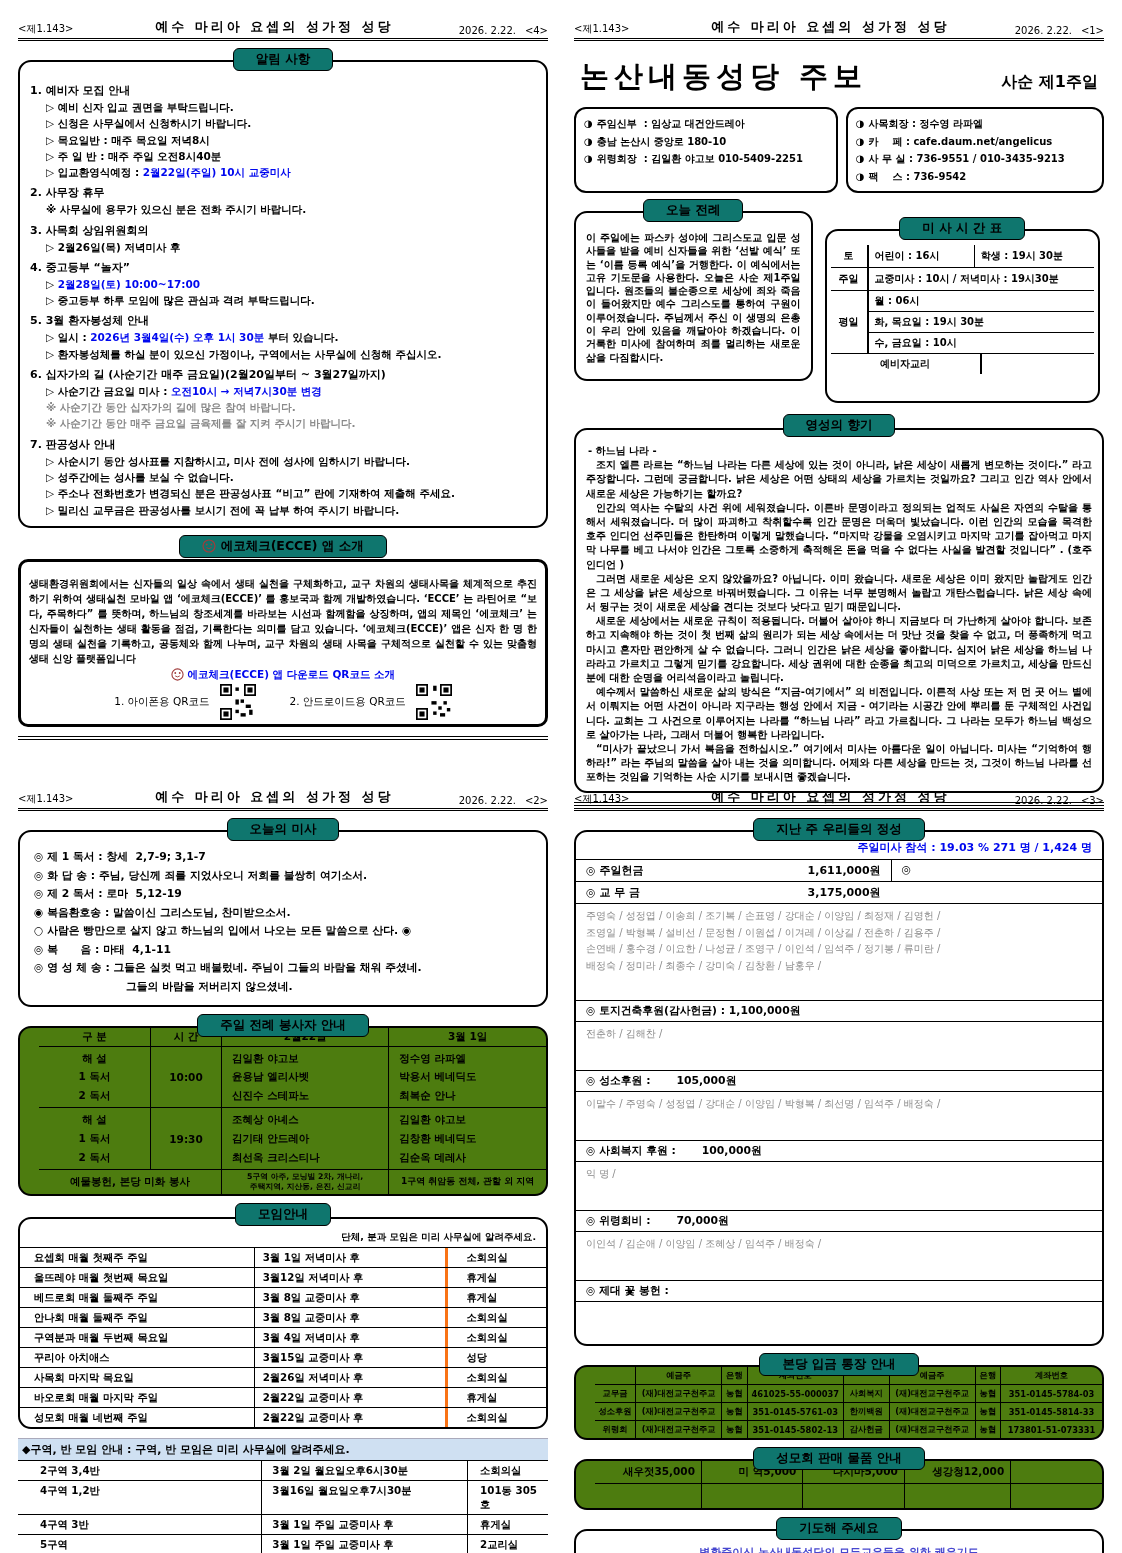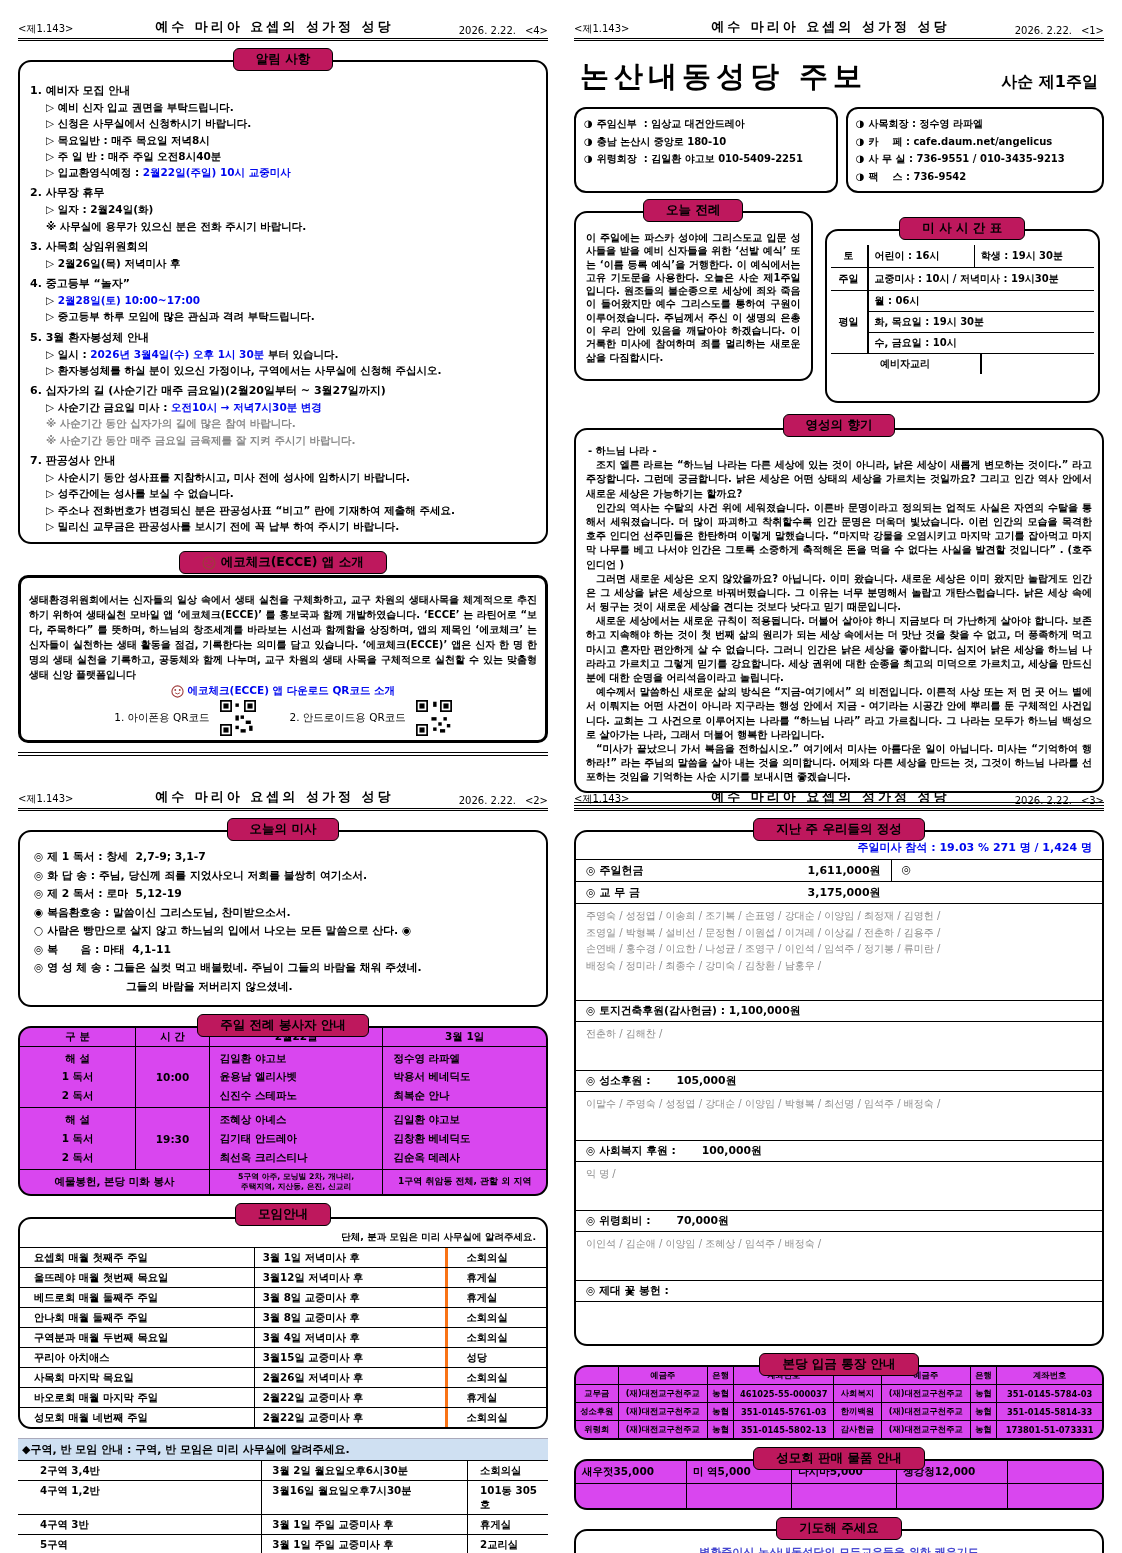--- a/index.html
+++ b/index.html
@@ -8,21 +8,21 @@
   #p4{left:18px;top:18px;} #p1{left:574px;top:18px;}
   #p2{left:18px;top:788px;} #p3{left:574px;top:788px;}
 
   
   .hdr{display:flex;align-items:flex-end;gap:8px;border-bottom:3px double #000;padding-bottom:2px;font-size:10px;}
   .hdr .issue{width:72px;}
   .hdr .church{flex:1;text-align:center;font-weight:bold;font-size:13px;letter-spacing:3px;}
   .hdr .date{font-size:10px;} .hdr .pn{font-size:10px;width:24px;text-align:right;}
 
   
-  .tab{position:relative;z-index:5;width:max-content;margin:7px auto -11px;background:#be185d;
+  .tab{position:relative;z-index:5;width:max-content;margin:7px auto -11px;background:#0f766e;
     border:1.5px solid #000;border-radius:6px;padding:2px 22px;font-weight:bold;font-size:12.5px;text-align:center;}
   .box{border:2px solid #000;border-radius:13px;background:#fff;padding:14px 10px 8px;position:relative;}
 
   .blue{color:#0008ee;}
   .grayln{color:#8a8a8a;font-weight:normal;}
 
   
   .nt{font-size:11px;font-weight:bold;margin:5px 0 1px;}
   .ln{font-size:10.5px;font-weight:bold;padding-left:16px;line-height:1.55;}
   .ecce-box{border:3px solid #000;border-radius:10px;padding:6px 8px 4px;margin-top:12px;}
@@ -57,21 +57,21 @@
   .mt-last .a{width:52%;text-align:center;padding:3px 6px;border-right:2px solid #000;}
   .mt-last .b{flex:1;}
   .spirit{margin-top:2px;padding:10px 10px 6px;}
   .sp{font-size:10px;font-weight:bold;line-height:1.42;text-align:justify;text-indent:10px;}
   .sp.first{text-indent:2px;}
 
   
   .misa-ln{font-size:10.8px;font-weight:bold;line-height:1.72;white-space:pre-wrap;}
   .misa-cont{padding-left:92px;}
   table{border-collapse:collapse;width:100%;}
-  .rtbl{border:2px solid #000;border-radius:13px;overflow:hidden;background:#d946ef;}
+  .rtbl{border:2px solid #000;border-radius:13px;overflow:hidden;background:#4d7c0f;padding-left:19px;}
   .vol td,.vol th{border:1px solid #000;font-size:10.5px;padding:2px 4px;text-align:center;vertical-align:middle;}
   .vol tr:first-child th{border-top:none;} .vol tr:last-child td{border-bottom:none;}
   .vol td:first-child,.vol th:first-child{border-left:none;} .vol td:last-child,.vol th:last-child{border-right:none;}
   .vol .stack div{line-height:1.8;font-weight:bold;}
   .vol .lft{text-align:left;padding-left:10px;}
   .vol .sm{font-size:7.8px;font-weight:bold;line-height:1.3;}
   .vol th{font-weight:bold;}
   .vol td{font-weight:bold;}
   .meetbox{padding:4px 0 0;margin-top:2px;}
   .meet-note{text-align:right;font-size:9.5px;font-weight:bold;padding:2px 10px 3px;}
@@ -97,21 +97,21 @@
   .don-r{flex:1;padding:3px 10px;}
   .names{font-size:10px;color:#8a8a8a;line-height:1.65;padding:4px 10px;border-bottom:1px solid #000;}
   .s-band{display:flex;gap:26px;font-size:10.8px;font-weight:bold;padding:3px 10px;border-bottom:1px solid #000;}
   .kyo-names{min-height:88px;} .nm{min-height:40px;} .nm-last{border-bottom:none;min-height:34px;}
   .bank td,.bank th{border:1px solid #000;font-size:8.3px;padding:3px 1px;text-align:center;font-weight:bold;}
   .bank tr:first-child th{border-top:none;} .bank tr:last-child td{border-bottom:none;}
   .bank td:first-child,.bank th:first-child{border-left:none;} .bank td:last-child,.bank th:last-child{border-right:none;}
   .shop td{border:1px solid #000;font-size:10.5px;font-weight:bold;padding:4px 6px;}
   .shop tr:first-child td{border-top:none;} .shop tr:last-child td{border-bottom:none;}
   .shop td:first-child{border-left:none;} .shop td:last-child{border-right:none;}
-  .shop .pair{display:flex;justify-content:flex-start;}
+  .shop .pair{display:flex;justify-content:flex-end;}
   .shop .empty-r td{height:16px;}
   .praybox{padding:8px 6px;text-align:center;font-size:11px;font-weight:bold;color:#4747cf;}
   .endrule{border-bottom:4px double #000;margin-top:9px;}
 </style>
 </head>
 <body>
 
 <div class="page" id="p4">
   <div class="hdr">
     <span class="issue">&lt;제1.143&gt;</span>
@@ -121,21 +121,20 @@
   </div>
   <div class="tab">알림 사항</div>
   <div class="box" style="padding-top:16px;">
     <div class="nt">1. 예비자 모집 안내</div>
     <div class="ln"><span>▷ 예비 신자 입교 권면을 부탁드립니다.</span></div>
     <div class="ln"><span>▷ 신청은 사무실에서 신청하시기 바랍니다.</span></div>
     <div class="ln"><span>▷ 목요일반 : 매주 목요일 저녁8시</span></div>
     <div class="ln"><span>▷ 주 일 반 : 매주 주일 오전8시40분</span></div>
     <div class="ln"><span>▷ 입교환영식예정 : </span><span class="blue">2월22일(주일) 10시 교중미사</span></div>
     <div class="nt">2. 사무장 휴무</div>
-    <div class="ln"><span>▷ 일자 : 2월24일(화)</span></div>
     <div class="ln"><span>※ 사무실에 용무가 있으신 분은 전화 주시기 바랍니다.</span></div>
     <div class="nt">3. 사목회 상임위원회의</div>
     <div class="ln"><span>▷ 2월26일(목) 저녁미사 후</span></div>
     <div class="nt">4. 중고등부 “놀자”</div>
     <div class="ln"><span>▷ </span><span class="blue">2월28일(토) 10:00~17:00</span></div>
     <div class="ln"><span>▷ 중고등부 하루 모임에 많은 관심과 격려 부탁드립니다.</span></div>
     <div class="nt">5. 3월 환자봉성체 안내</div>
     <div class="ln"><span>▷ 일시 : </span><span class="blue">2026년 3월4일(수) 오후 1시 30분</span><span> 부터 있습니다.</span></div>
     <div class="ln"><span>▷ 환자봉성체를 하실 분이 있으신 가정이나, 구역에서는 사무실에 신청해 주십시오.</span></div>
     <div class="nt">6. 십자가의 길 (사순기간 매주 금요일)(2월20일부터 ~ 3월27일까지)</div>

